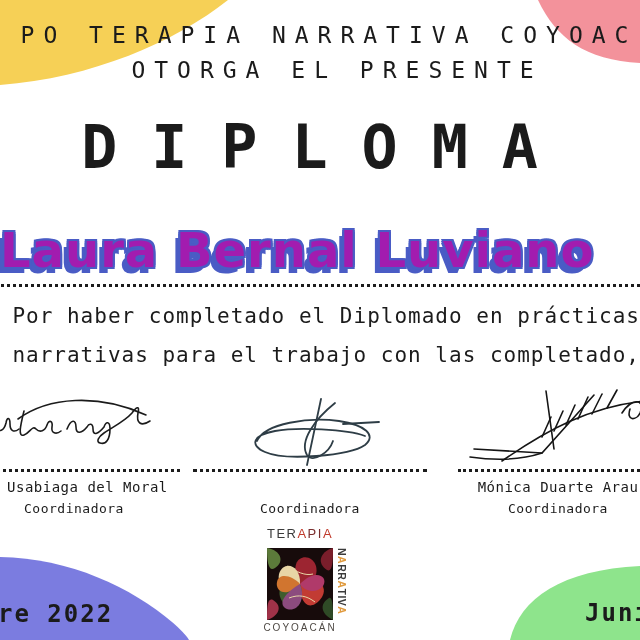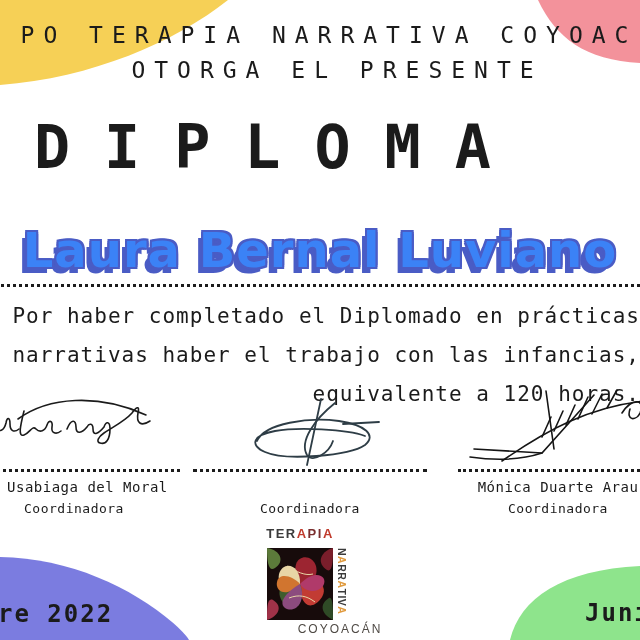--- a/index.html
+++ b/index.html
@@ -7,26 +7,26 @@
     position:relative;width:640px;height:640px;overflow:hidden;
     background:#ffffff;font-family:"DejaVu Sans Mono",monospace;color:#1b1b1b;
   }
   .blobs{position:absolute;inset:0;z-index:0;}
   .layer{position:absolute;z-index:1;}
 
   .hline1{left:0;top:22px;width:640px;text-align:center;white-space:nowrap;
     font-size:23px;letter-spacing:9px;font-weight:500;margin-left:9px;}
   .hline2{left:17px;top:57px;width:640px;text-align:center;white-space:nowrap;
     font-size:23px;letter-spacing:9px;font-weight:500;}
-  .diploma{left:0;top:112px;width:572px;text-align:left;white-space:nowrap;
+  .diploma{left:0;top:112px;width:572px;text-align:right;white-space:nowrap;
     font-size:60px;font-weight:bold;letter-spacing:34px;padding-left:34px;box-sizing:border-box;}
 
-  .recipient{left:0;top:222px;width:640px;text-align:center;white-space:nowrap;
+  .recipient{left:0;top:222px;width:640px;text-align:left;white-space:nowrap;
     font-family:"DejaVu Sans",sans-serif;font-weight:bold;font-size:48px;letter-spacing:1px;
-    color:#3b82f6;
+    color:#a21caf;
     text-shadow:
       -2px -2px 0 #4a5cc5, 2px -2px 0 #4a5cc5, -2px 2px 0 #4a5cc5, 2px 2px 0 #4a5cc5,
       -2px 0 0 #4a5cc5, 2px 0 0 #4a5cc5, 0 -2px 0 #4a5cc5, 0 2px 0 #4a5cc5,
       -5px 6px 0 #4a5cc5;}
   .rule-full{left:-4px;top:284px;width:650px;border-top:3px dotted #1c1c1c;height:0;}
 
   .bodytext{left:0;top:297px;width:640px;text-align:right;font-size:21px;
     letter-spacing:1px;line-height:39px;font-weight:500;}
 
   .sigblock{position:absolute;top:389px;height:135px;z-index:1;}
@@ -35,28 +35,28 @@
   .sig-right{left:458px;width:200px;}
   .sigblock .scribble{position:absolute;top:0;left:0;right:0;}
   .sigblock .dotted{position:absolute;top:80px;left:0;right:0;border-top:3px dotted #1c1c1c;height:0;}
   .sigblock .signame{position:absolute;top:90px;left:0;right:0;text-align:center;
     font-size:14px;letter-spacing:0.5px;white-space:nowrap;font-weight:500;}
   .sigblock .sigrole{position:absolute;top:112px;left:0;right:0;text-align:center;
     font-size:13px;letter-spacing:0.5px;font-weight:500;}
 
   .logo{left:250px;top:526px;width:110px;height:112px;}
   .logo-top{position:absolute;top:0;left:0;width:100px;text-align:center;
-    font-family:"Liberation Sans",sans-serif;font-size:13px;font-weight:700;letter-spacing:1.5px;}
+    font-family:"Liberation Sans",sans-serif;font-size:13px;font-weight:400;letter-spacing:1.5px;}
   .logo-square{position:absolute;top:22px;left:17px;width:66px;height:72px;}
   .logo-side{position:absolute;top:22px;left:86px;height:92px;
     writing-mode:vertical-rl;text-orientation:mixed;
     font-family:"Liberation Sans",sans-serif;font-size:10.5px;font-weight:600;letter-spacing:0.5px;}
   .logo-bottom{position:absolute;top:96px;left:0;width:100px;text-align:center;
-    font-family:"Liberation Sans",sans-serif;font-size:12px;font-weight:500;
-    letter-spacing:2px;color:#4f4a45;margin-left:40px;}
+    font-family:"Liberation Sans",sans-serif;font-size:10px;font-weight:500;
+    letter-spacing:2px;color:#4f4a45;}
 
   .date-left{left:-2px;top:600px;white-space:nowrap;font-size:24px;font-weight:600;letter-spacing:2px;}
   .date-right{left:585px;top:599px;white-space:nowrap;font-size:24px;font-weight:600;letter-spacing:2px;}
 </style>
 </head>
 <body>
 
 <div class="stage">
 
   <svg class="blobs" width="640" height="640" viewBox="0 0 640 640">
@@ -68,22 +68,21 @@
 
   <div class="layer hline1">PO TERAPIA NARRATIVA COYOAC</div>
   <div class="layer hline2">OTORGA EL PRESENTE</div>
   <div class="layer diploma">DIPLOMA</div>
 
   <div class="layer recipient">Laura Bernal Luviano</div>
   <div class="layer rule-full"></div>
 
   <div class="layer bodytext">
     <div>Por haber completado el Diplomado en prácticas</div>
-    <div>narrativas haber el trabajo con las infancias,</div>
-    <div>equivalente a 120 horas.</div>
+    <div>narrativas para el trabajo con las completado,</div>
   </div>
 
   <div class="sigblock sig-left">
     <svg class="scribble" width="212" height="70" viewBox="0 0 212 70" fill="none" stroke="#1b1b1b" stroke-width="1.6" stroke-linecap="round">
       <path d="M6,48 C10,26 18,22 17,36 C16,46 10,52 16,46 C21,41 23,31 27,38 C31,44 36,42 38,34 C39,28 42,28 42,35 C42,42 46,44 51,40"></path>
       <path d="M56,22 C52,38 50,48 56,46 C62,44 64,36 68,40 C72,44 77,42 79,36 C81,30 85,32 84,38 C83,44 88,46 93,42"></path>
       <path d="M99,40 C103,30 108,30 108,38 C108,46 114,44 119,38 C121,34 125,34 125,40 C125,48 131,44 136,38 C138,32 142,32 142,40 C142,50 138,56 132,54 C128,53 130,48 136,44 C145,38 157,32 164,24 C168,18 172,16 170,24 C168,34 173,38 182,32"></path>
       <path d="M50,30 C80,8 130,4 178,26"></path>
     </svg>
     <div class="dotted"></div>

